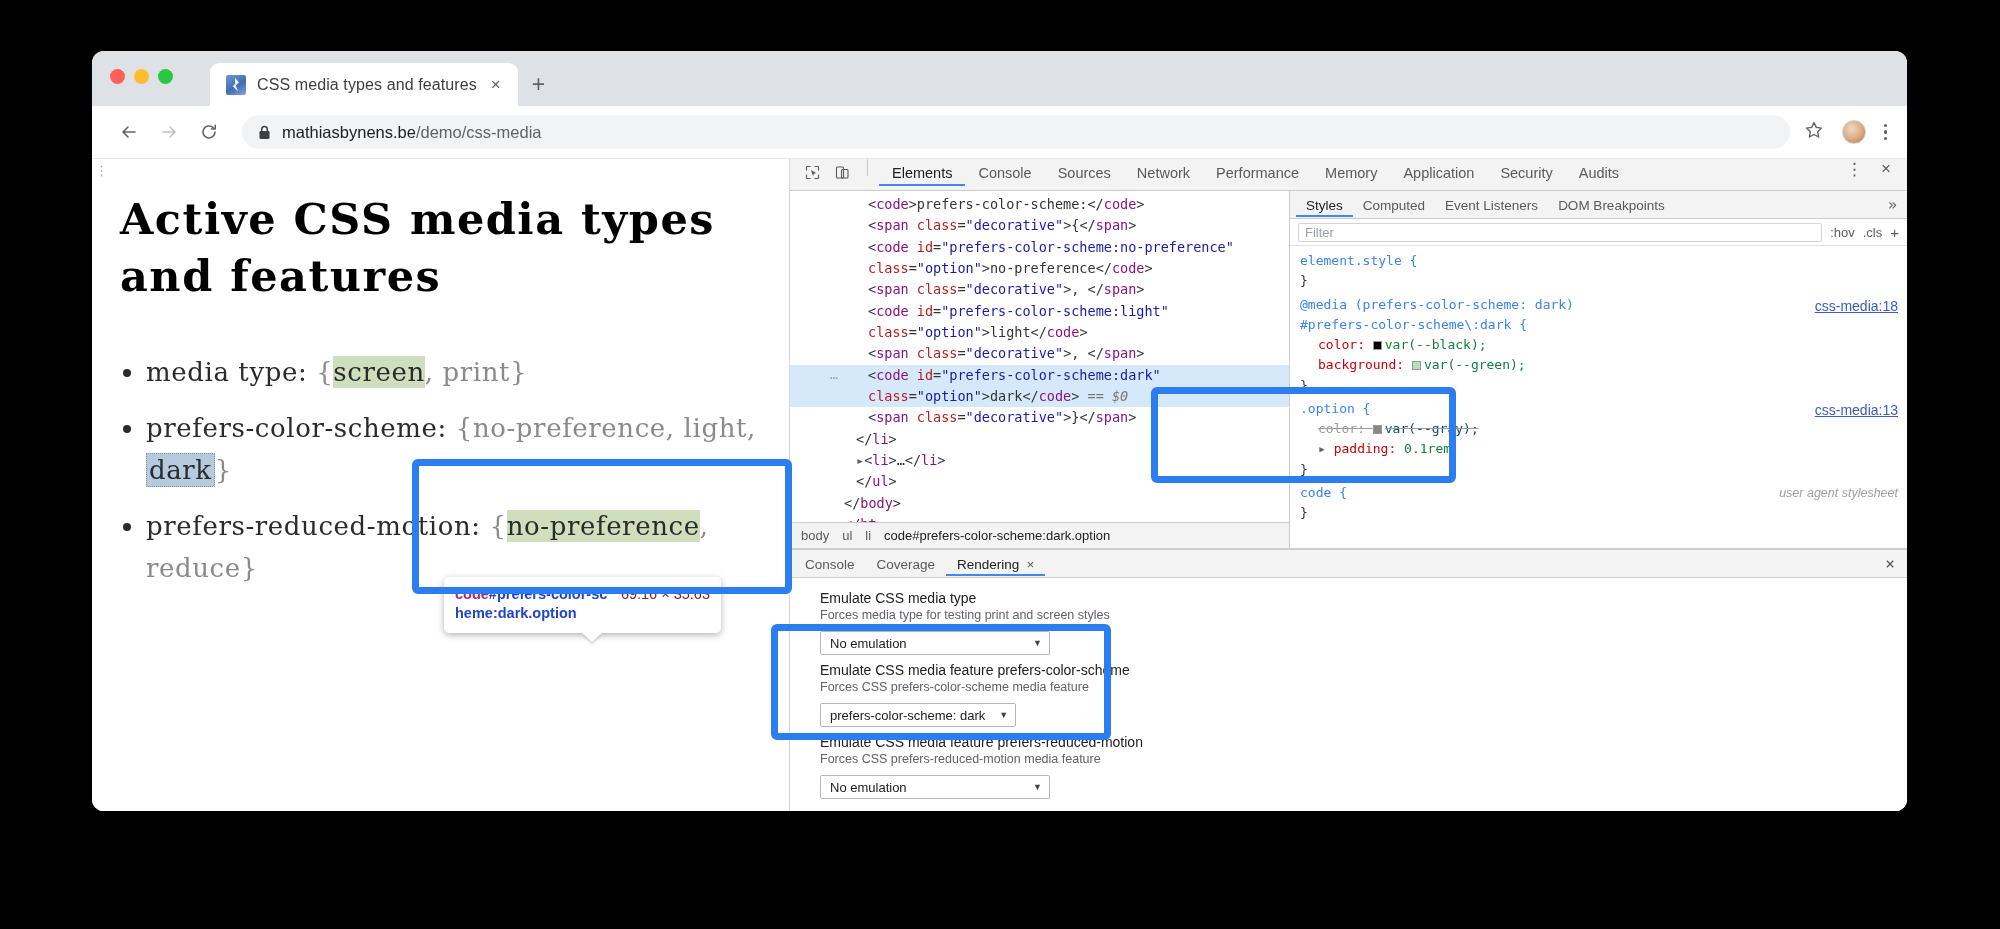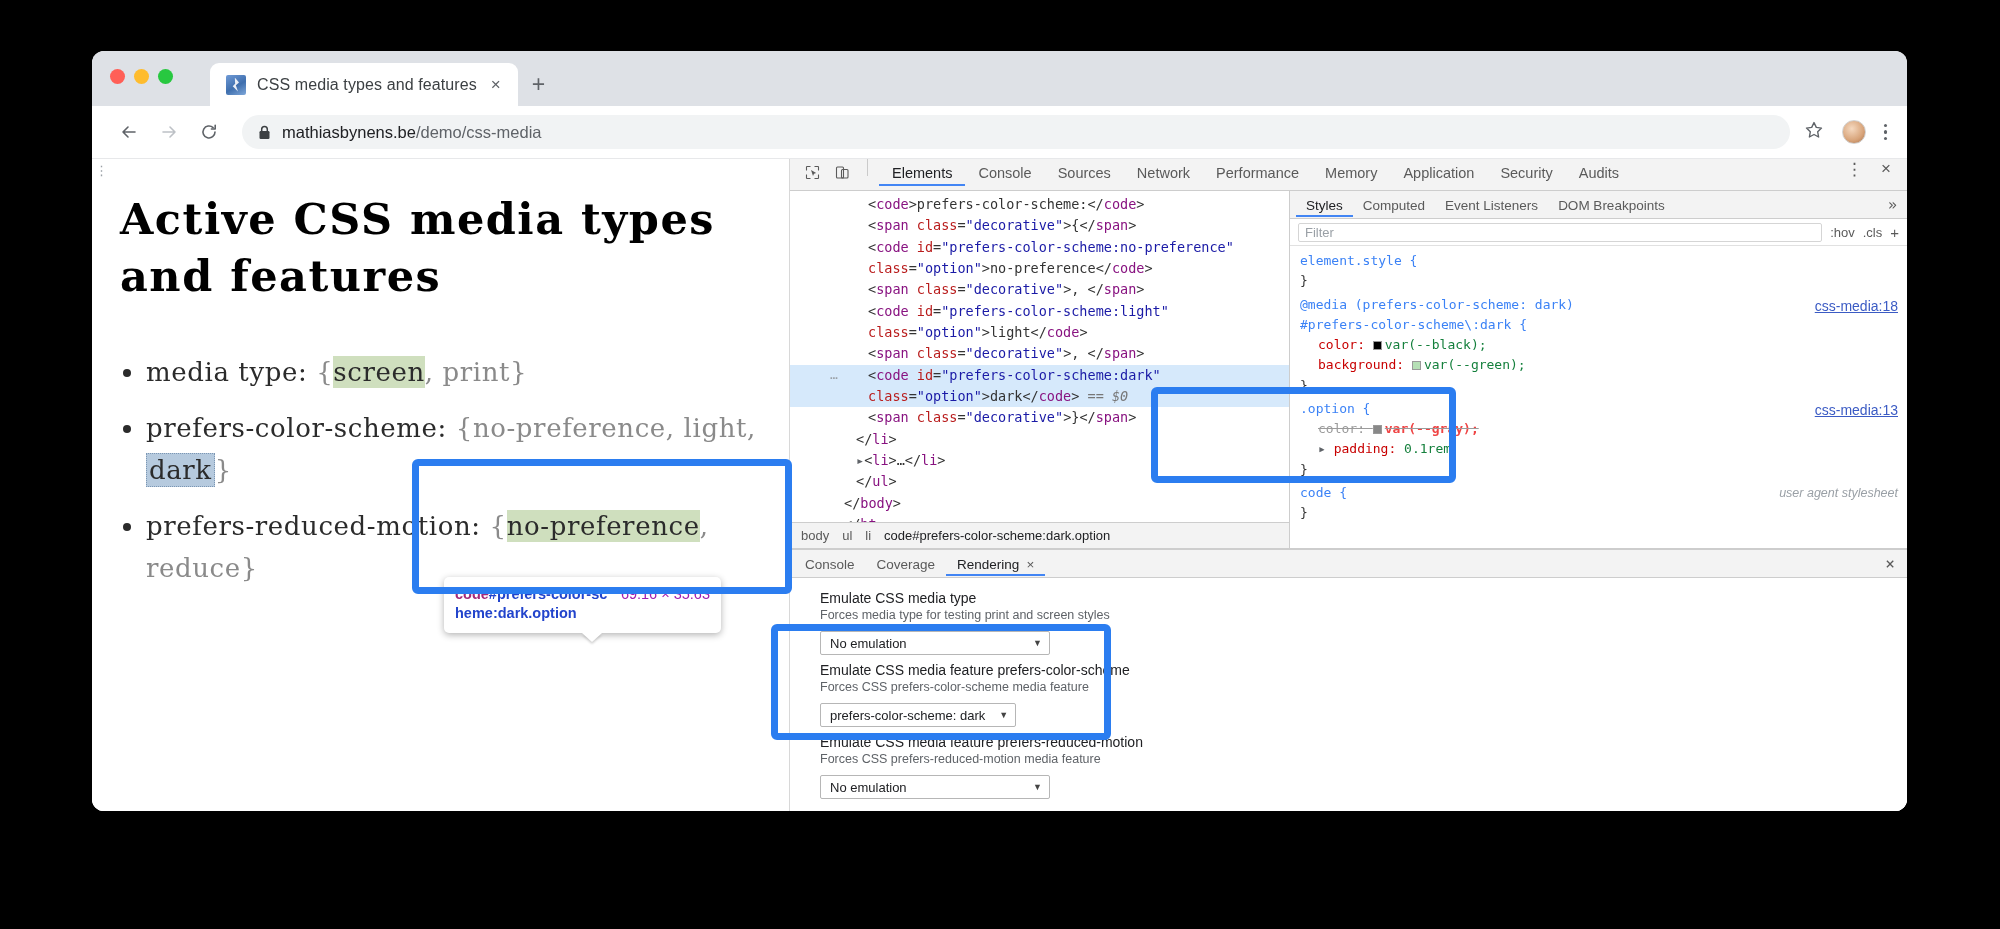--- a/index.html
+++ b/index.html
@@ -192,21 +192,21 @@
     font-family: "Liberation Sans", sans-serif;
     font-size: 14.5px;
     line-height: 1.33;
     z-index: 40;
   }
   #inspect-tooltip .tt-row { display: flex; gap: 10px; }
   #inspect-tooltip .tt-name {
     color: #2244cc; font-weight: bold; word-break: break-all; flex: 1;
   }
   #inspect-tooltip .tt-name .tag-part { color: #a52a7a; }
-  #inspect-tooltip .tt-dims { color: #a21caf; white-space: nowrap; font-weight: normal; }
+  #inspect-tooltip .tt-dims { color: #7f1d1d; white-space: nowrap; font-weight: normal; }
   #inspect-tooltip::after {
     content: "";
     position: absolute;
     left: 138px; bottom: -9px;
     width: 0; height: 0;
     border-left: 10px solid transparent;
     border-right: 10px solid transparent;
     border-top: 9px solid #ffffff;
     filter: drop-shadow(0 2px 1px rgba(0,0,0,0.18));
   }
@@ -372,21 +372,21 @@
   .prop { color: #c80000; padding-left: 18px; }
   .pval { color: #15803d; }
   .brace { color: #333; }
   .origin {
     position: absolute; right: 9px; top: 2px;
     color: #3b5bc4; font-size: 14px;
     font-family: "Liberation Sans", sans-serif;
     text-decoration: underline; cursor: pointer;
   }
   .struck { text-decoration: line-through; color: #9b9b9b; }
-  .struck .pval { color: #ef4444; font-weight: bold; }
+  .struck .pval { color: #0c4a6e; }
   .swatch {
     display: inline-block; width: 9px; height: 9px;
     border: 1px solid #999; vertical-align: -1px; margin-right: 3px;
   }
   .sw-black { background: #000; }
   .sw-green { background: #b5dfb5; }
   .sw-gray  { background: #888; }
   .ua-note {
     color: #9aa0a6; font-style: italic;
     font-family: "Liberation Sans", sans-serif;

